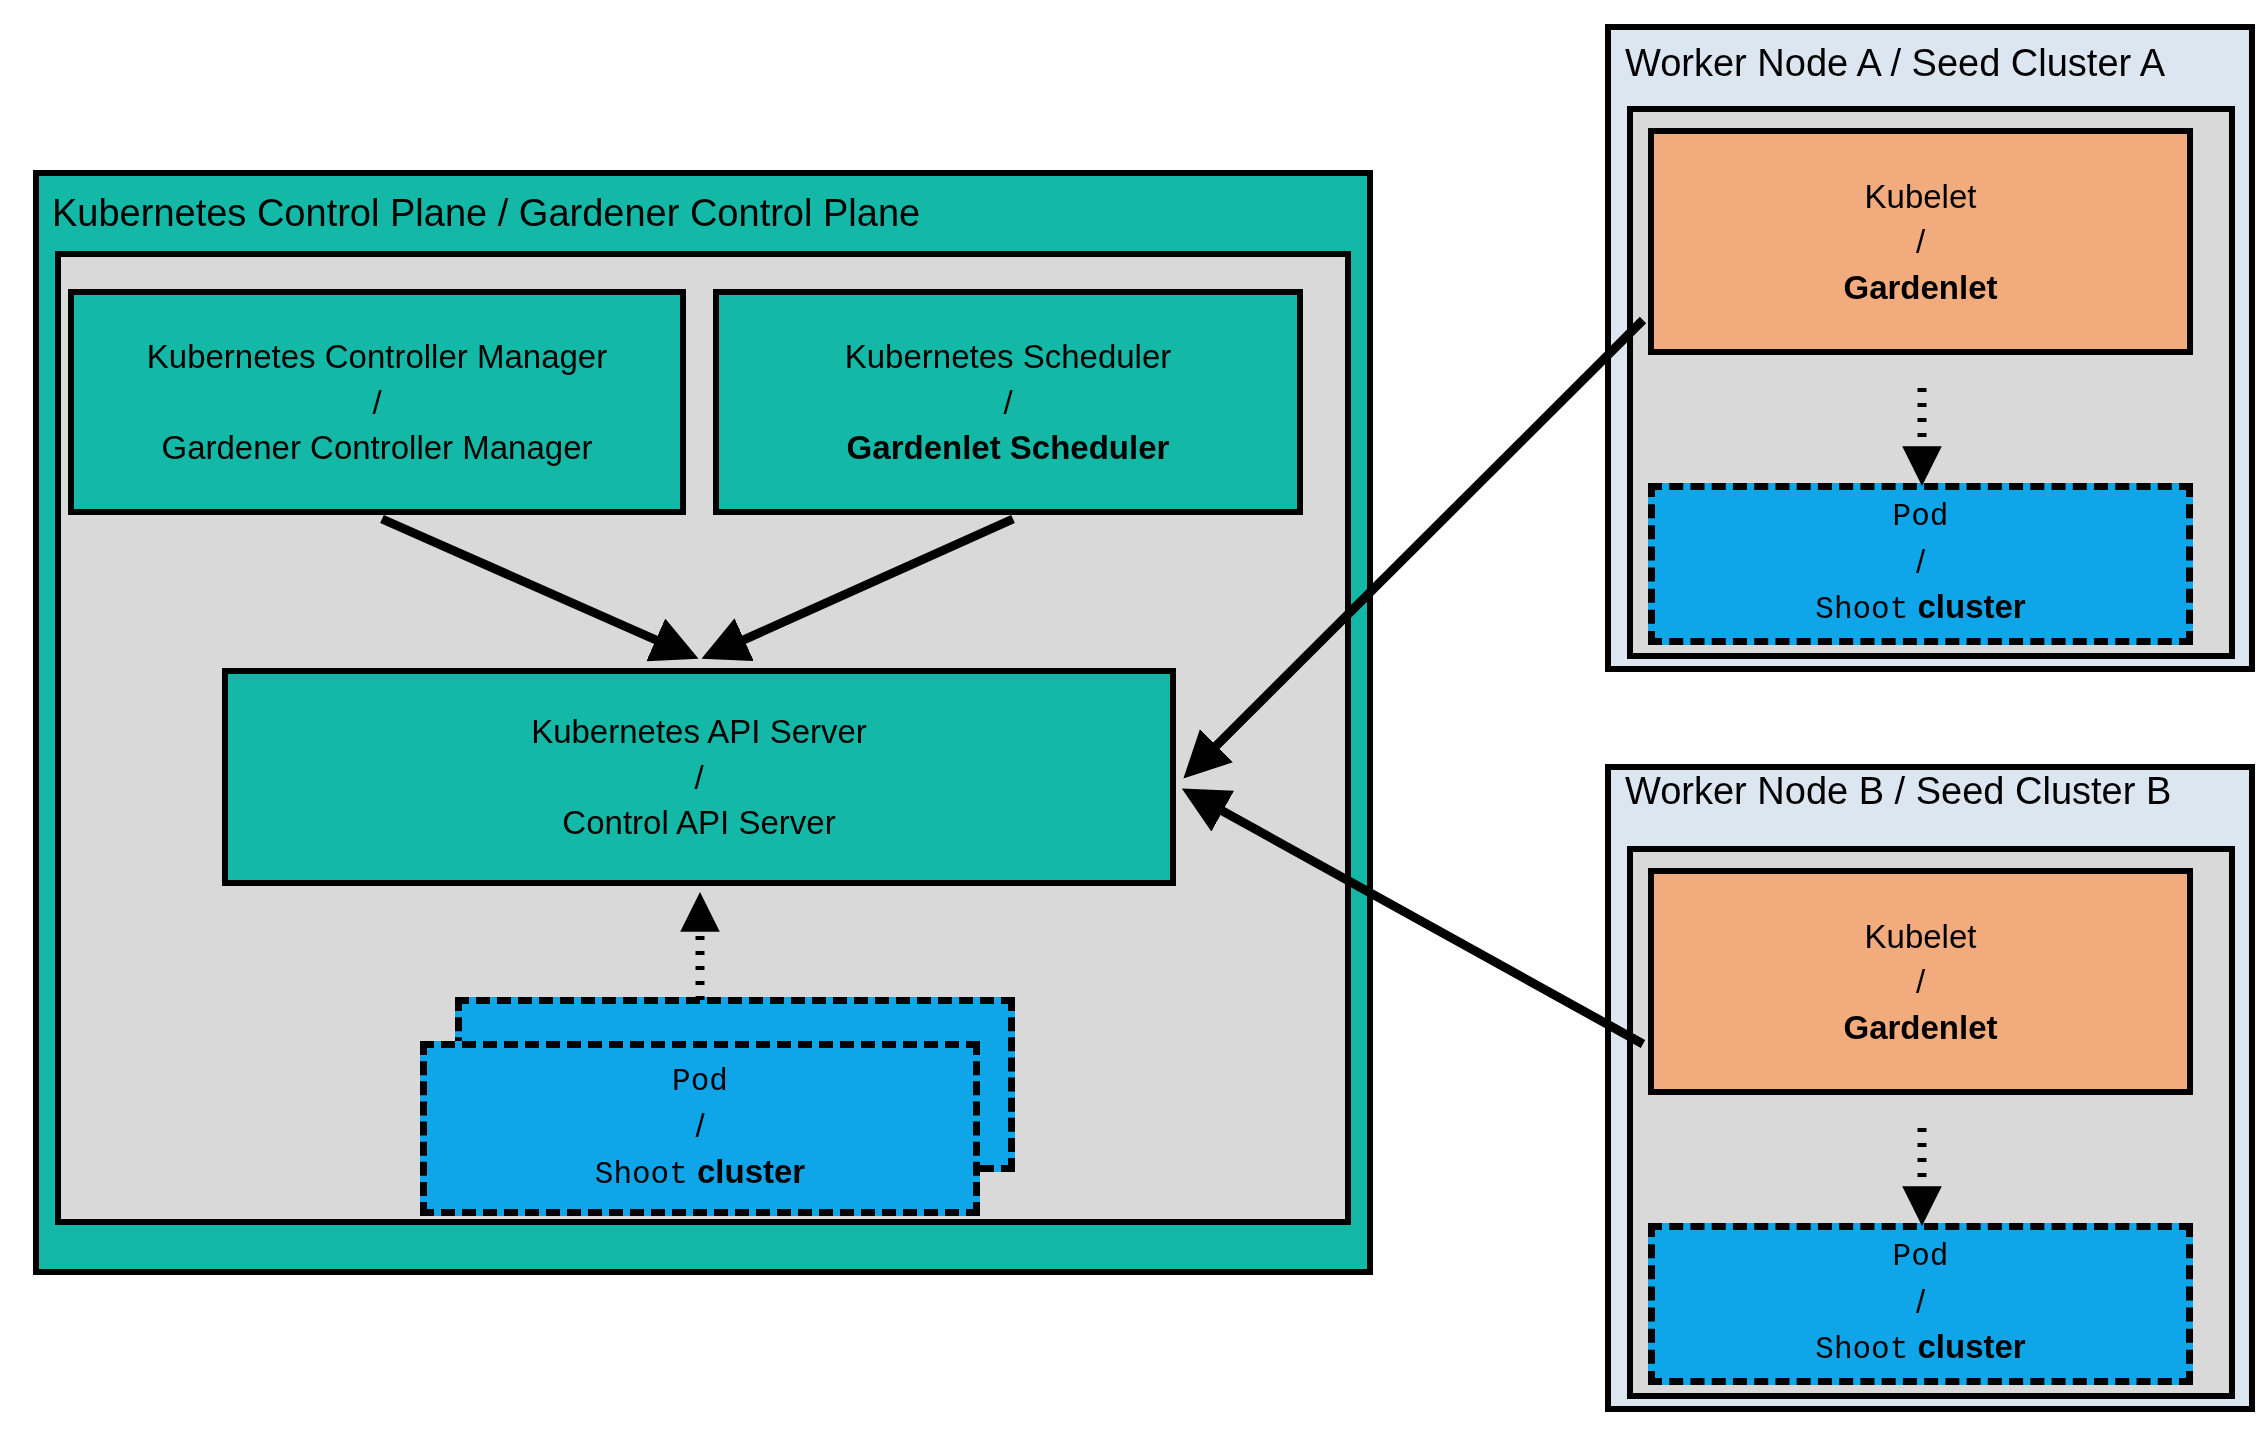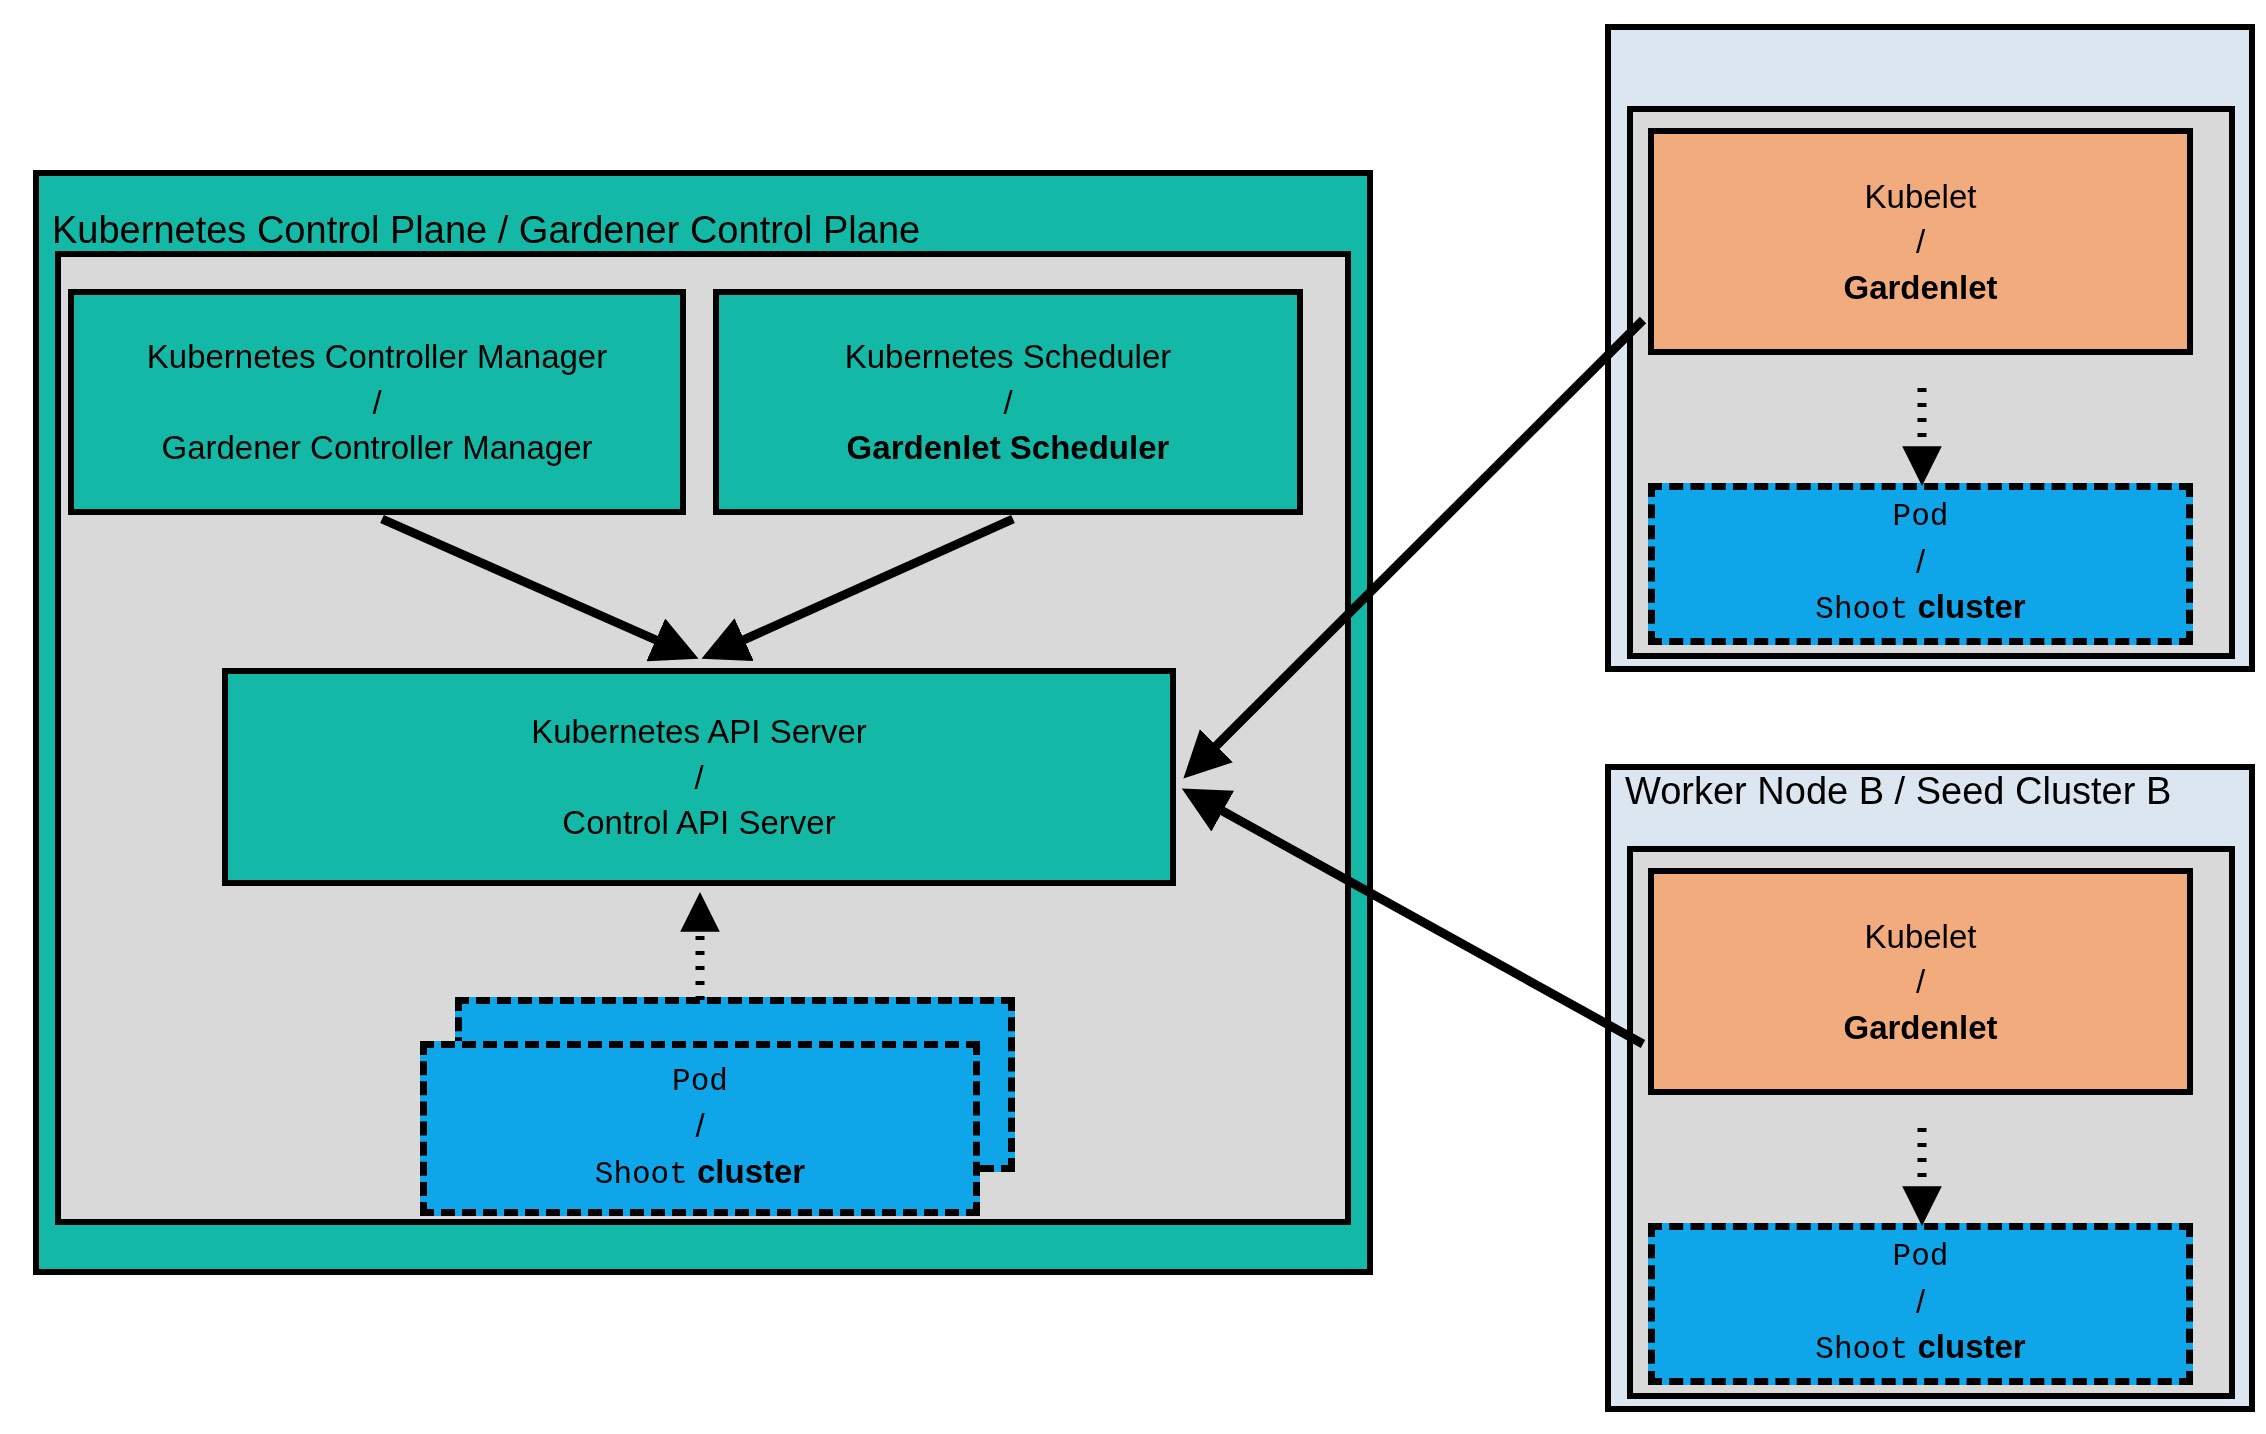--- a/index.html
+++ b/index.html
@@ -80,21 +80,21 @@
     overflow: visible;
   }
 </style>
 </head>
 <body>
 
 <div id="canvas">
 
   <div class="box fill-green" style="left:33px; top:170px; width:1340px; height:1105px;"></div>
 
-  <div class="group-title" style="left:52px; top:194px; width:1300px;margin-top:17px;">Kubernetes Control Plane / Gardener Control Plane</div>
+  <div class="group-title" style="left:52px; top:194px; width:1300px;">Kubernetes Control Plane / Gardener Control Plane</div>
 
   <div class="box fill-gray" style="left:55px; top:251px; width:1296px; height:974px;"></div>
 
   <div class="box fill-green" style="left:68px; top:289px; width:618px; height:226px;">
     <div class="node-label">
       <span class="ln">Kubernetes Controller Manager</span>
       <span class="ln sep">/</span>
       <span class="ln">Gardener Controller Manager</span>
     </div>
   </div>
@@ -120,20 +120,21 @@
   <div class="box dashed-box fill-peach" style="left:420px; top:1041px; width:560px; height:175px;">
     <div class="node-label">
       <span class="ln mono">Pod</span>
       <span class="ln sep">/</span>
       <span class="ln"><span class="mono">Shoot</span><span>&nbsp;</span><span class="b">cluster</span></span>
     </div>
   </div>
 
   <div class="box fill-blue" style="left:1605px; top:24px; width:650px; height:648px;"></div>
 
+  <div class="group-title" style="left:1625px; top:44px; width:640px;">Worker Node A / Seed Cluster A</div>
 
   <div class="box fill-gray" style="left:1627px; top:106px; width:608px; height:553px;"></div>
 
   <div class="box fill-orange" style="left:1648px; top:128px; width:545px; height:227px;">
     <div class="node-label">
       <span class="ln">Kubelet</span>
       <span class="ln sep">/</span>
       <span class="ln b">Gardenlet</span>
     </div>
   </div>

